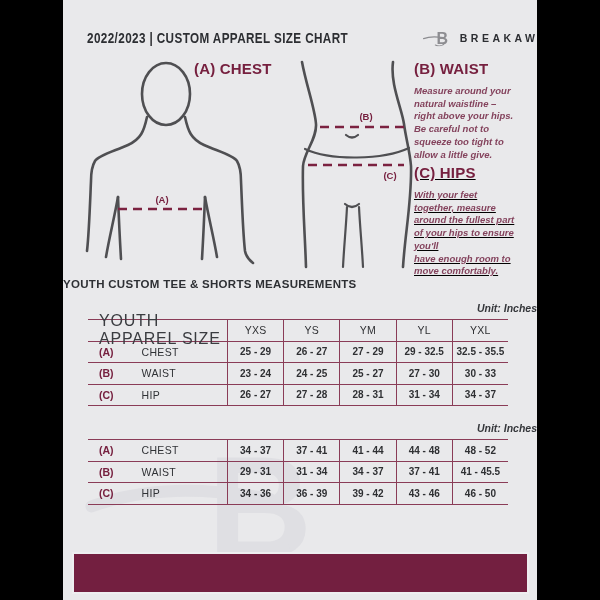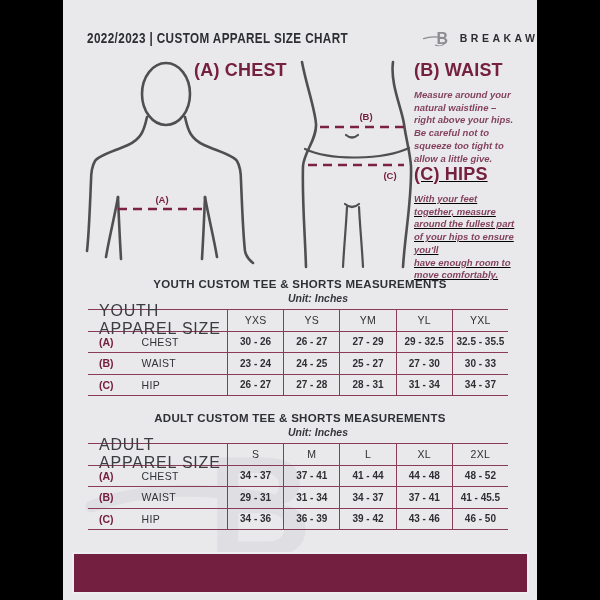--- a/index.html
+++ b/index.html
@@ -11,30 +11,30 @@
   .hdr { display:flex; justify-content:space-between; align-items:center; padding:21px 26px 0 24px; height:54px; }
   .hdr-title { font-size:15px; font-weight:800; color:#2c2e32; letter-spacing:.5px; transform:scaleX(.78); transform-origin:left center; white-space:nowrap; }
   .brand { display:flex; align-items:center; gap:6px; }
   .brand-name { font-size:10.5px; font-weight:700; letter-spacing:3.5px; color:#2c2e32; }
   .logo-sm { color:#8d8d91; }
 
   
   .diagram { position:relative; height:215px; z-index:1; }
   .fig-svg { position:absolute; left:0; top:0; }
   .instr { position:absolute; width:116px; }
-  .instr h3 { font-size:18px; font-weight:800; color:#76203f; letter-spacing:.2px; }
+  .instr h3 { font-size:15px; font-weight:800; color:#76203f; letter-spacing:.2px; }
   .instr p { margin-top:8px; font-size:9.5px; line-height:1.34; font-style:italic; font-weight:600; color:#84435d; white-space:pre-line; }
   .instr-a { left:131px; top:6px; width:104px; }
   .instr-b { left:351px; top:6px; }
   .instr-c { left:351px; top:110px;text-decoration:underline; }
 
   
   .tbl-section { position:relative; z-index:1; }
-  .tbl-title { text-align:center; font-size:11.5px; font-weight:800; letter-spacing:.3px; color:#2e3034; }
-  .tbl-unit { text-align:center; font-size:10.5px; font-style:italic; font-weight:600; color:#35373b; margin-top:2px;padding-left:36px; }
+  .tbl-title { text-align:left; font-size:11.5px; font-weight:800; letter-spacing:.3px; color:#2e3034; }
+  .tbl-unit { text-align:right; font-size:10.5px; font-style:italic; font-weight:600; color:#35373b; margin-top:12px;padding-left:36px; }
   .yth { margin-top:9px; }
   .adl { margin-top:16px; }
   .size-table { margin:5px 29px 0 25px; border-top:1.5px solid #8a3c57; }
   .t-row { display:grid; grid-template-columns:139px repeat(5,1fr); border-bottom:1.5px solid #8a3c57; }
   .t-cell { height:20.5px; display:flex; align-items:center; justify-content:center; font-size:10px; color:#2f3033; font-weight:600; }
   .t-cell.lab { justify-content:flex-start; padding-left:11px; }
   .t-row .t-cell + .t-cell { border-left:1.5px solid #8a3c57; }
   .t-head .t-cell { font-weight:400; font-size:10.5px; letter-spacing:.3px; }
   .t-head .t-cell.lab { font-weight:400; font-size:16px; letter-spacing:.8px; color:#3a3c40; }
   .pfx { color:#76203f; font-weight:800; margin-right:4px; font-size:10.5px; }
@@ -131,21 +131,21 @@
           <div class="t-cell">YS</div>
           <div class="t-cell">YM</div>
           <div class="t-cell">YL</div>
           <div class="t-cell">YXL</div>
         </div>
         <div class="t-row">
           <div class="t-cell lab">
               <span class="pfx">(A)</span>
               <span class="rowname">CHEST</span>
             </div>
-          <div class="t-cell">30 - 26</div>
+          <div class="t-cell">25 - 29</div>
           <div class="t-cell">26 - 27</div>
           <div class="t-cell">27 - 29</div>
           <div class="t-cell">29 - 32.5</div>
           <div class="t-cell">32.5 - 35.5</div>
         </div>
         <div class="t-row">
           <div class="t-cell lab">
               <span class="pfx">(B)</span>
               <span class="rowname">WAIST</span>
             </div>
@@ -163,31 +163,22 @@
           <div class="t-cell">26 - 27</div>
           <div class="t-cell">27 - 28</div>
           <div class="t-cell">28 - 31</div>
           <div class="t-cell">31 - 34</div>
           <div class="t-cell">34 - 37</div>
         </div>
       </div>
     </div>
 
     <div class="tbl-section adl">
-      <div class="tbl-title">ADULT CUSTOM TEE &amp; SHORTS MEASUREMENTS</div>
       <div class="tbl-unit">Unit: Inches</div>
       <div class="size-table">
-        <div class="t-row t-head">
-          <div class="t-cell lab">ADULT APPAREL SIZE</div>
-          <div class="t-cell">S</div>
-          <div class="t-cell">M</div>
-          <div class="t-cell">L</div>
-          <div class="t-cell">XL</div>
-          <div class="t-cell">2XL</div>
-        </div>
         <div class="t-row">
           <div class="t-cell lab">
               <span class="pfx">(A)</span>
               <span class="rowname">CHEST</span>
             </div>
           <div class="t-cell">34 - 37</div>
           <div class="t-cell">37 - 41</div>
           <div class="t-cell">41 - 44</div>
           <div class="t-cell">44 - 48</div>
           <div class="t-cell">48 - 52</div>

